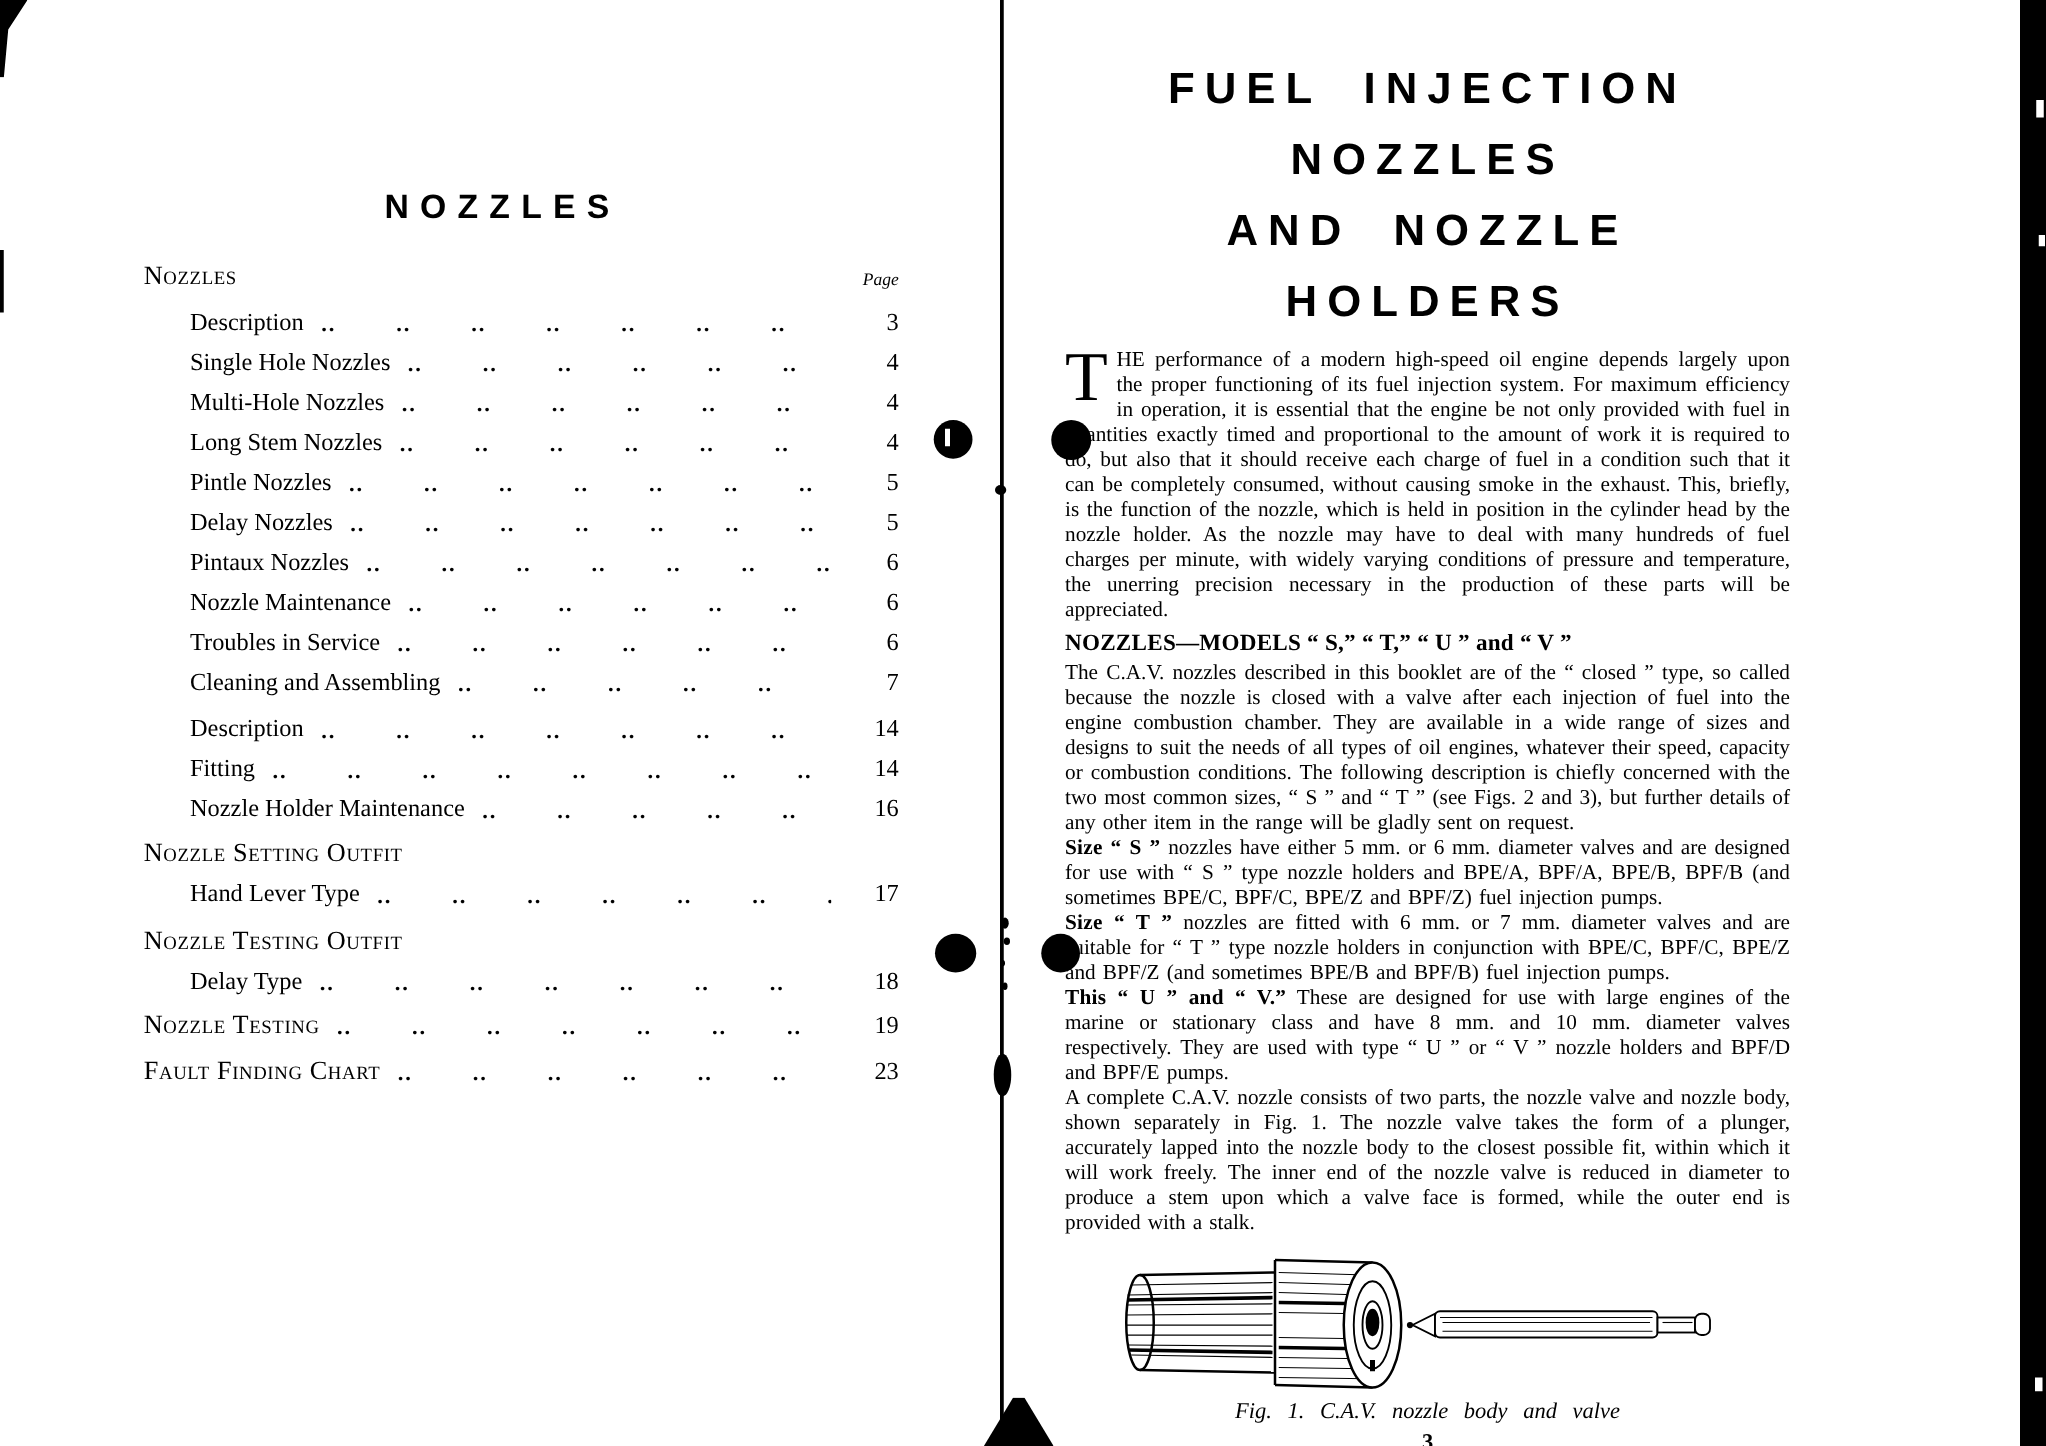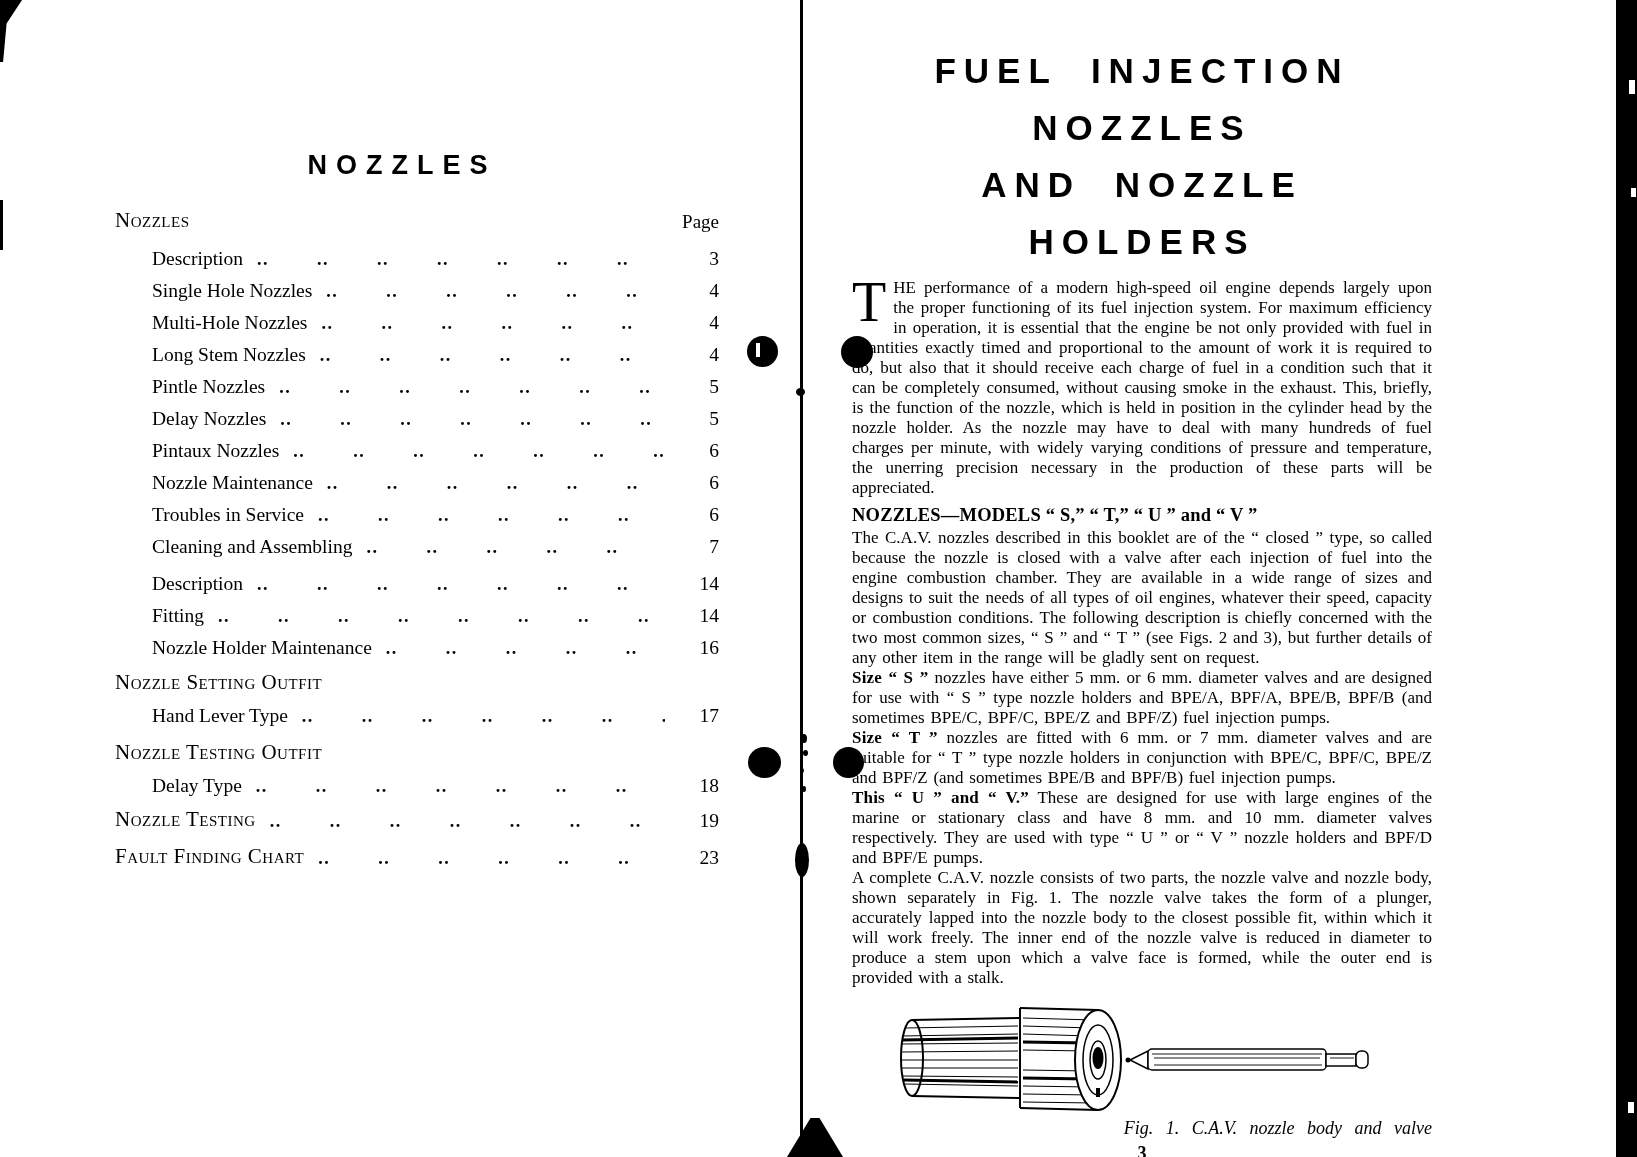--- a/index.html
+++ b/index.html
@@ -6,42 +6,42 @@
   #page{position:relative;width:1637px;height:1157px;background:#fff;overflow:hidden;
         font-family:"Liberation Serif",serif;color:#000;}
 
   
   .toc{position:absolute;left:115px;top:150px;width:604px;}
   .toc-title{font-family:"Liberation Sans",sans-serif;font-weight:bold;font-size:27px;
              letter-spacing:9px;text-align:center;padding-right:30px;height:46px;}
   .toc-row{display:flex;align-items:flex-end;height:32px;font-size:19.5px;white-space:nowrap;}
   .toc-header-row{height:37px;}
   .toc-heading{font-variant:small-caps;font-size:21px;letter-spacing:0.5px;}
-  .page-label{margin-left:auto;font-size:19px;width:46px;text-align:right;}
+  .page-label{margin-left:auto;font-style:italic;font-size:14px;width:46px;text-align:right;}
   .toc-row.item{padding-left:37px;}
   .leader{flex:1 1 auto;overflow:hidden;white-space:nowrap;margin:0 10px 0 14px;
           word-spacing:42px;letter-spacing:1.5px;font-weight:bold;font-size:18px;}
   .toc-page{width:44px;text-align:right;font-size:19.5px;flex:0 0 auto;}
   #toc-sections > .toc-section{margin-top:5px;}
   #toc-sections > .toc-section:nth-child(3){margin-top:4px;}
   #toc-sections > .toc-section:nth-child(4){margin-top:6px;}
   #toc-sections > .toc-section:nth-child(5){margin-top:3px;}
   #toc-sections > .toc-section:nth-child(6){}
 
   
   .rp{position:absolute;left:852px;top:42px;width:580px;}
   .rp-title{font-family:"Liberation Sans",sans-serif;font-weight:bold;text-align:center;
             font-size:35px;letter-spacing:8px;word-spacing:16px;line-height:57px;}
   .intro{margin:8px 0 0 0;font-size:17px;line-height:20px;text-align:justify;word-spacing:1.5px;}
   .dropcap{float:left;font-size:56px;line-height:44px;padding:2px 7px 0 0;}
   .sec-heading{font-weight:bold;font-size:18.5px;margin:7px 0 2px 0;letter-spacing:0.2px;}
   .blk{margin:0;font-size:17px;line-height:20px;text-align:justify;word-spacing:1.5px;}
   .blk b{letter-spacing:0.2px;}
   .figure{text-align:center;margin-top:10px;height:118px;}
-  .caption{font-style:italic;font-size:18px;text-align:right;margin-top:2px;word-spacing:8px;}
+  .caption{font-style:italic;font-size:18px;text-align:center;margin-top:2px;word-spacing:8px;}
   .pagenum{text-align:center;font-weight:bold;font-size:18px;margin-top:4px;}
 
   
   .binding-line{position:absolute;left:800px;top:0;width:3px;height:1140px;background:#000;}
   .binding-base{position:absolute;left:787px;top:1118px;width:56px;height:39px;background:#000;
                 clip-path:polygon(42% 0,58% 0,100% 100%,0 100%);}
   .binding-knot{position:absolute;left:795px;top:843px;width:14px;height:34px;background:#000;border-radius:50%;}
   .hole{position:absolute;background:#000;border-radius:50%;}
   .hole-notch{position:absolute;left:9px;top:7px;width:4px;height:14px;background:#fff;}
   .speck{position:absolute;background:#000;border-radius:50%;}

